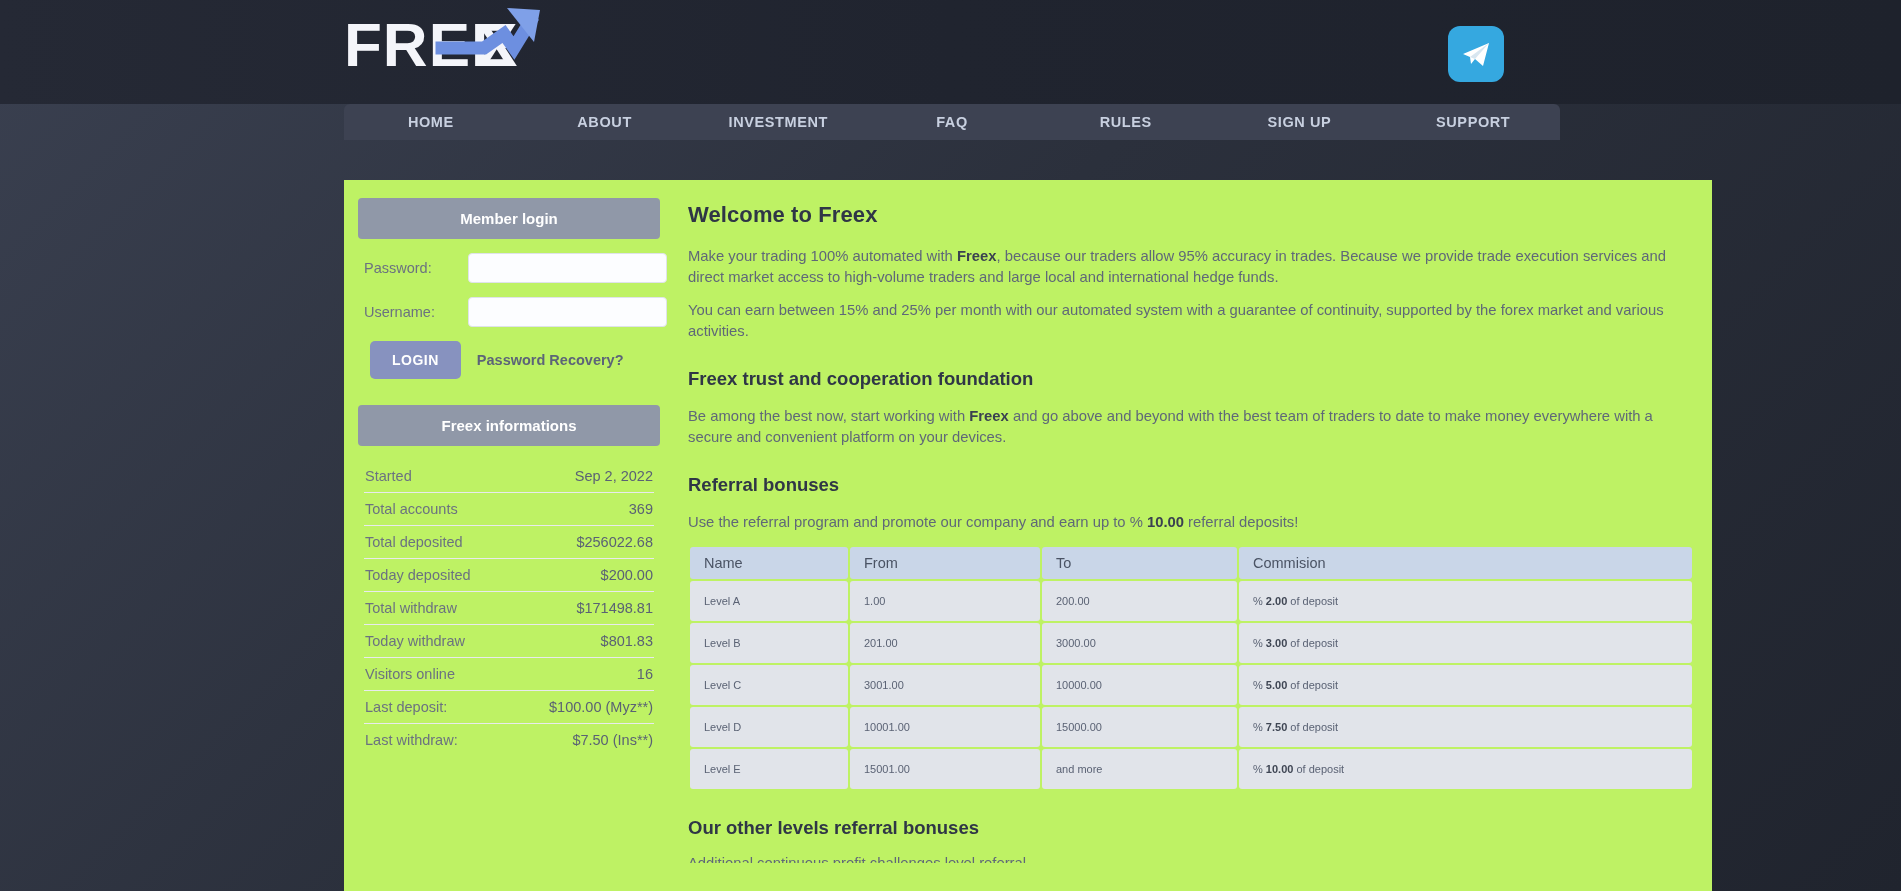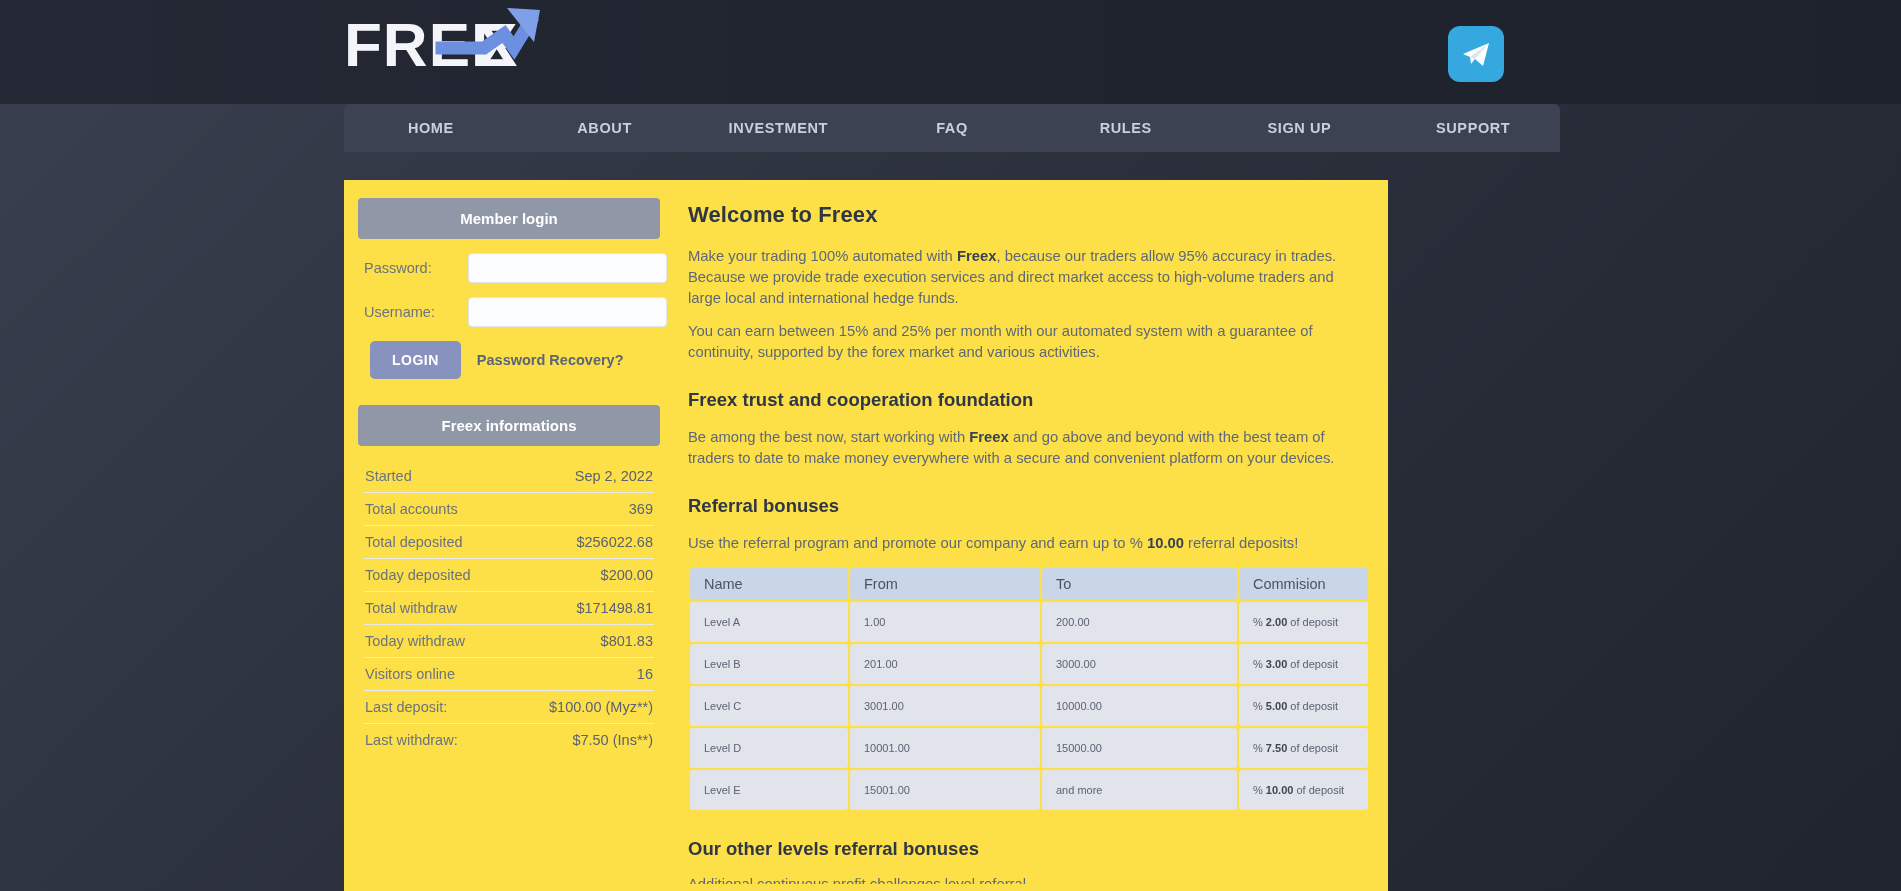--- a/index.html
+++ b/index.html
@@ -47,21 +47,21 @@
     background: #35a8e0;
     display: flex; align-items: center; justify-content: center;
     overflow: hidden;
     cursor: pointer;
   }
 
   
   .navbar {
     position: absolute;
     left: 0; top: 104px;
-    width: 1216px; height: 48px;
+    width: 1216px; height: 36px;
     background: #3d4252;
     border-radius: 6px 6px 0 0;
     display: flex;
     align-items: center;
   }
   .nav-item {
     flex: 1 1 0;
     text-align: center;
     color: #c8d0e0;
     font-size: 14.5px;
@@ -70,23 +70,23 @@
     text-decoration: none;
     cursor: pointer;
     line-height: 52px;
     height: 52px;
   }
 
   
   .shell {
     position: absolute;
     left: 0; top: 180px;
-    width: 1044px;
+    width: 1368px;
     height: 711px;
-    background: #fde047;
+    background: #bef264;
     display: flex;
     padding: 16px 18px 0 14px;
     gap: 20px;
   }
 
   
   .sidebar {
     width: 302px;
     flex: 0 0 302px;
     padding-top: 2px;

